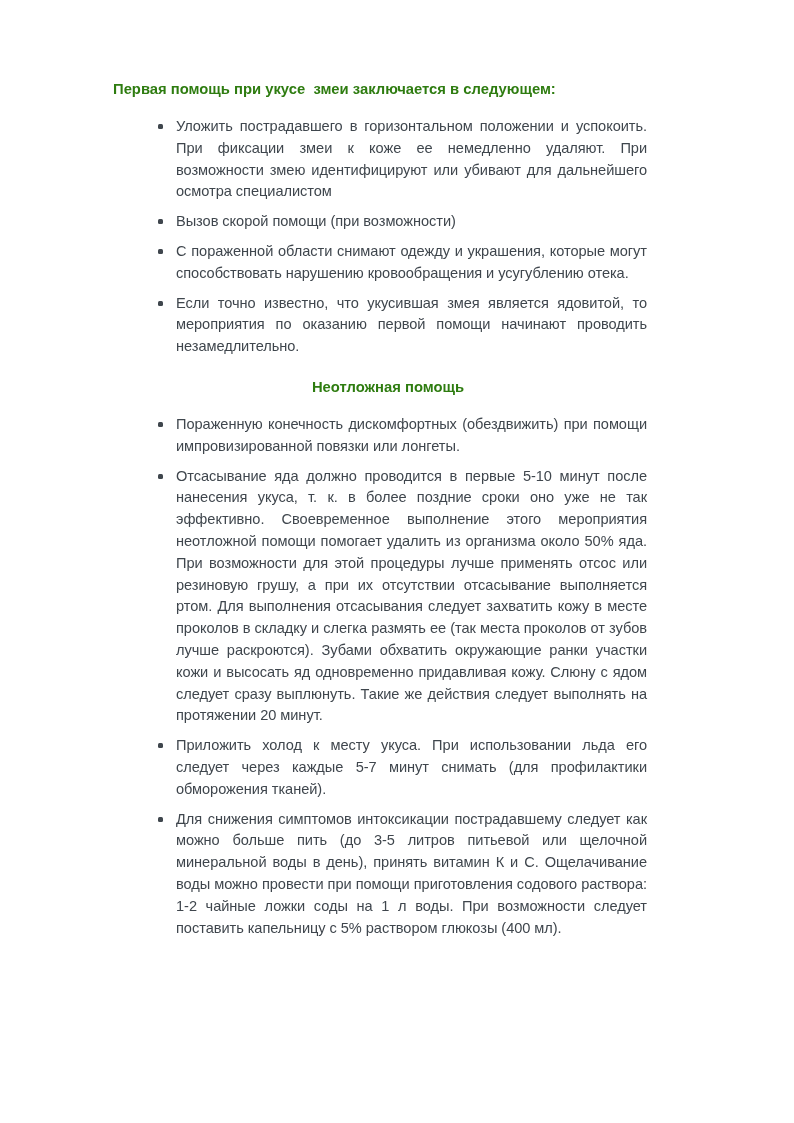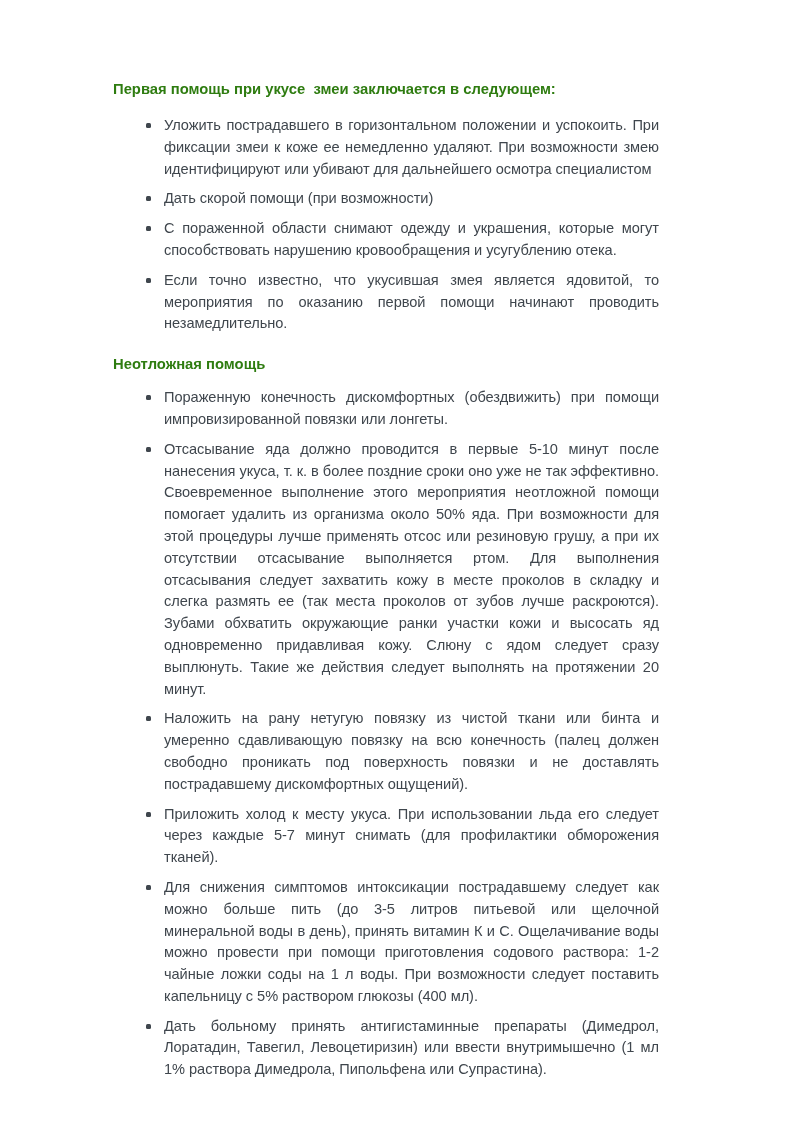--- a/index.html
+++ b/index.html
@@ -21,25 +21,26 @@
     line-height: 22px;
     font-weight: bold;
     color: var(--heading-green, #2e7c10);
     margin: 0 0 15px 0;
     white-space: pre-wrap; 
   }
 
   .section-heading.second {
     margin-top: 18px;
     margin-bottom: 12px;
+    text-align: center;
   }
 
   ul.bullet-list {
     list-style: none;
-    margin: 4px;
+    margin: 16px;
     padding: 0;
   }
 
   ul.bullet-list li {
     position: relative;
     padding-left: 47px;       
     margin-bottom: 8px;
     font-size: 14.6px;
     line-height: 21.8px;
     letter-spacing: -0.05px;
@@ -62,29 +63,27 @@
 </style>
 </head>
 <body>
 
 <div class="page">
 
   <h1 class="section-heading">Первая помощь при укусе  змеи заключается в следующем:</h1>
 
   <ul class="bullet-list">
     <li>Уложить пострадавшего в горизонтальном положении и успокоить. При фиксации змеи к коже ее немедленно удаляют. При возможности змею идентифицируют или убивают для дальнейшего осмотра специалистом</li>
-    <li>Дать скорой помощи (при возможности)</li>
+    <li>Вызов скорой помощи (при возможности)</li>
     <li>С пораженной области снимают одежду и украшения, которые могут способствовать нарушению кровообращения и усугублению отека.</li>
     <li>Если точно известно, что укусившая змея является ядовитой, то мероприятия по оказанию первой помощи начинают проводить незамедлительно.</li>
   </ul>
 
   <h2 class="section-heading second">Неотложная помощь</h2>
 
   <ul class="bullet-list">
     <li>Пораженную конечность дискомфортных (обездвижить) при помощи импровизированной повязки или лонгеты.</li>
     <li>Отсасывание яда должно проводится в первые 5-10 минут после нанесения укуса, т. к. в более поздние сроки оно уже не так эффективно. Своевременное выполнение этого мероприятия неотложной помощи помогает удалить из организма около 50% яда. При возможности для этой процедуры лучше применять отсос или резиновую грушу, а при их отсутствии отсасывание выполняется ртом. Для выполнения отсасывания следует захватить кожу в месте проколов в складку и слегка размять ее (так места проколов от зубов лучше раскроются). Зубами обхватить окружающие ранки участки кожи и высосать яд одновременно придавливая кожу. Слюну с ядом следует сразу выплюнуть. Такие же действия следует выполнять на протяжении 20 минут.</li>
-    <li>Наложить на рану нетугую повязку из чистой ткани или бинта и умеренно сдавливающую повязку на всю конечность (палец должен свободно проникать под поверхность повязки и не доставлять пострадавшему дискомфортных ощущений).</li>
     <li>Приложить холод к месту укуса. При использовании льда его следует через каждые 5-7 минут снимать (для профилактики обморожения тканей).</li>
     <li>Для снижения симптомов интоксикации пострадавшему следует как можно больше пить (до 3-5 литров питьевой или щелочной минеральной воды в день), принять витамин К и С. Ощелачивание воды можно провести при помощи приготовления содового раствора: 1-2 чайные ложки соды на 1 л воды. При возможности следует поставить капельницу с 5% раствором глюкозы (400 мл).</li>
-    <li>Дать больному принять антигистаминные препараты (Димедрол, Лоратадин, Тавегил, Левоцетиризин) или ввести внутримышечно (1 мл 1% раствора Димедрола, Пипольфена или Супрастина).</li>
   </ul>
 
 </div>
 
 </body></html>

